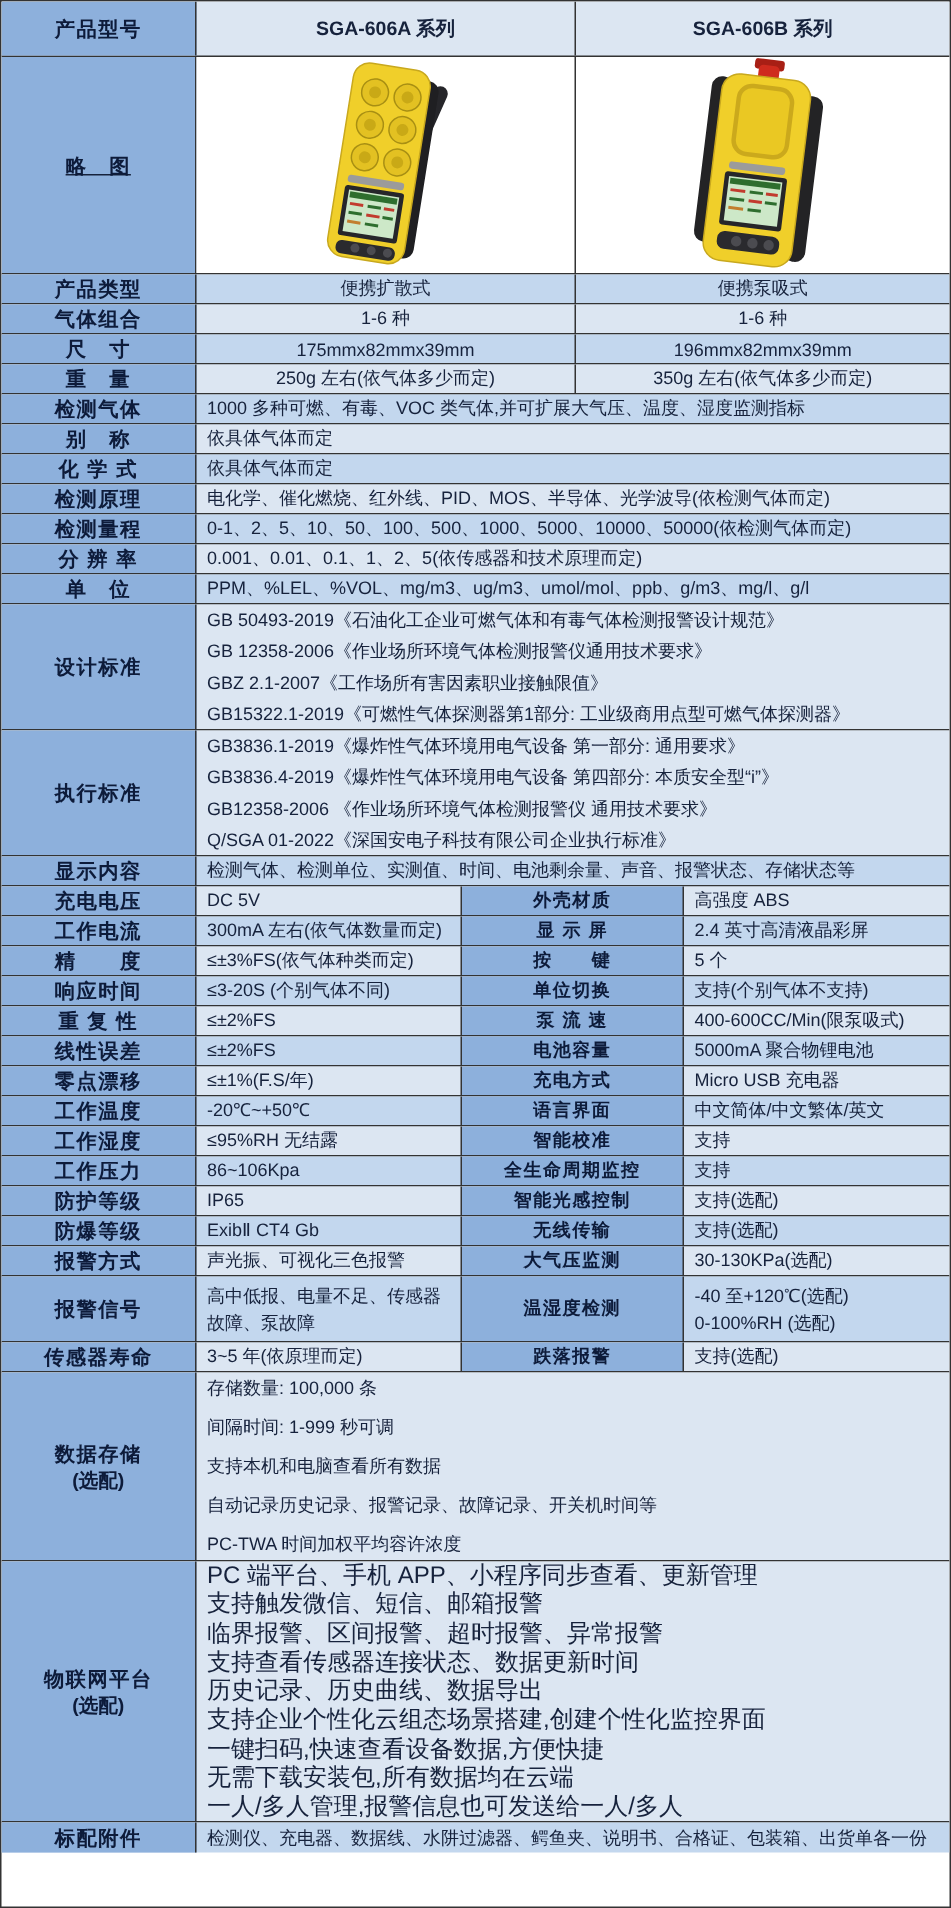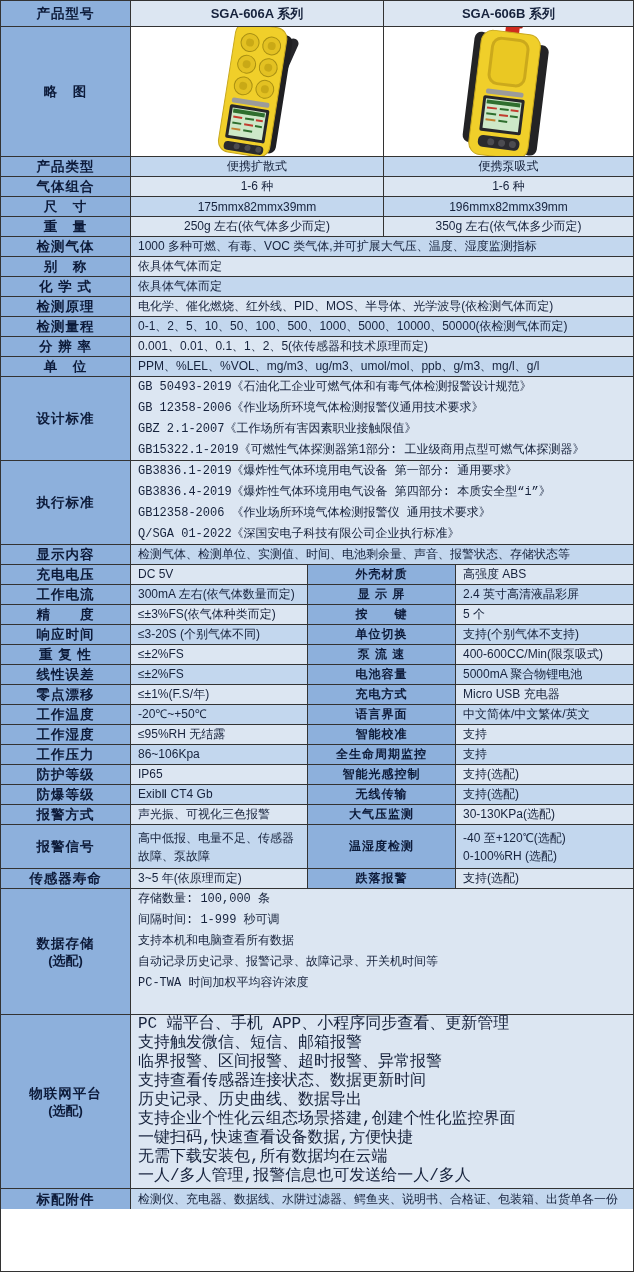--- a/index.html
+++ b/index.html
@@ -33,24 +33,24 @@
   .lab2{
     width:148px;min-width:148px;background:var(--label-bg);
     font-weight:bold;font-size:12px;justify-content:center;text-align:center;
     border-right:1px solid var(--border);color:#0D1B3A;letter-spacing:1px;
   }
   .v2{flex:1;line-height:15px;flex-direction:column;align-items:flex-start;justify-content:center;}
   .v2 span{display:block;}
   .light{background:var(--row-light);}
   .mid{background:var(--row-mid);}
   .white{background:#ffffff;}
-  .block{flex-direction:column;align-items:flex-start;justify-content:flex-start;font-family:Liberation Mono, monospace;}
+  .block{flex-direction:column;align-items:flex-start;justify-content:space-between;}
   .block div{width:100%;}
-  .h21{height:26px;justify-content:space-between;} .h22{height:20px;} .h44{height:44px;} .h84{height:84px;}
-  .h126{height:126px;} .h145{height:130px;} .h174{height:174px;}
+  .h21{height:37px;justify-content:space-between;} .h22{height:20px;} .h44{height:44px;} .h84{height:84px;}
+  .h126{height:126px;} .h145{height:145px;text-decoration:underline;} .h174{height:174px;}
   .lh21 div{line-height:21px;} .lh19 div{line-height:19px;font-size:16px;}
   .sub{font-size:13px;letter-spacing:0;}
 </style>
 </head>
 <body>
 
 <div class="sheet">
 
   <div class="row h21 light">
     <div class="cell lab">产品型号</div>

